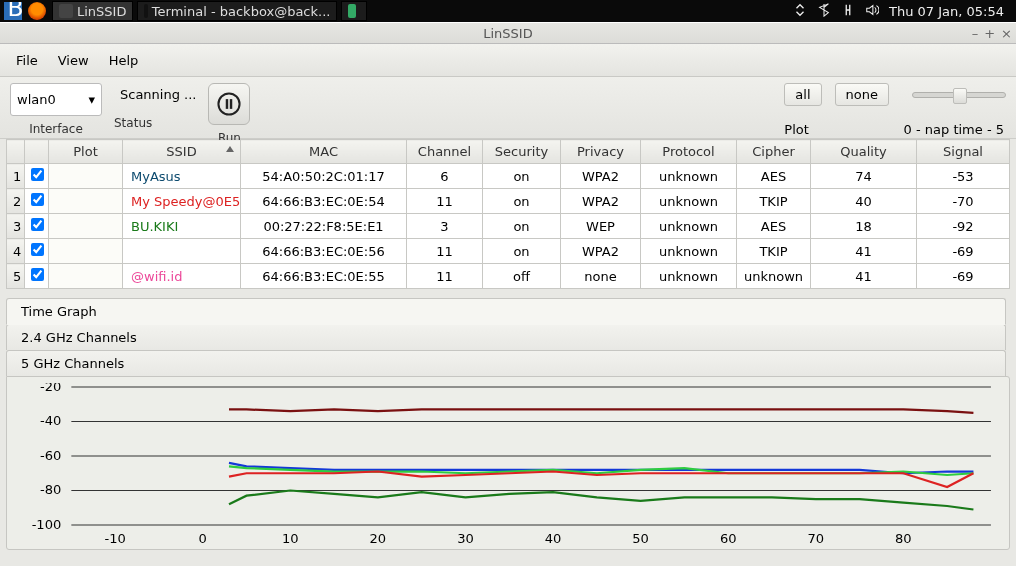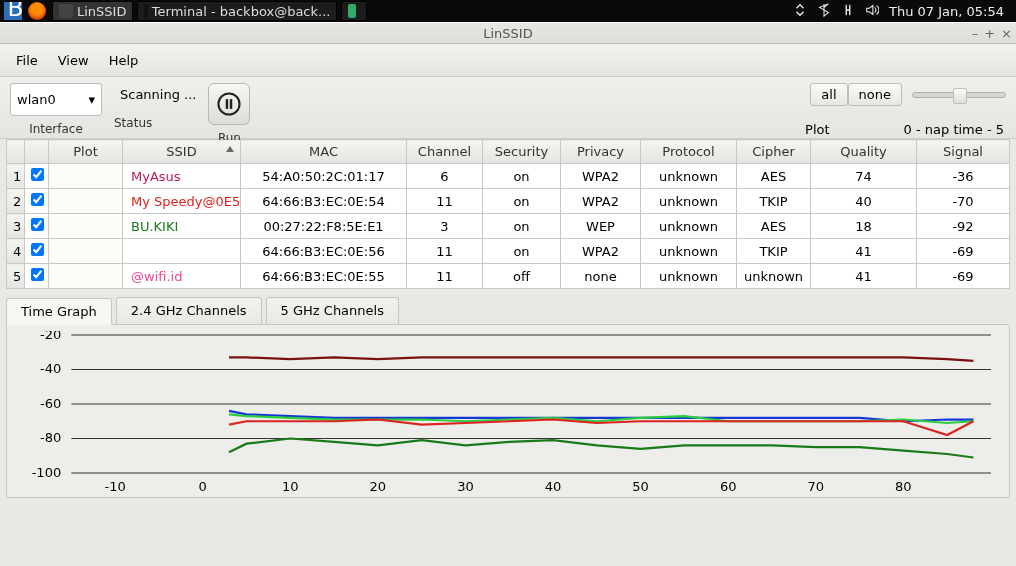--- a/index.html
+++ b/index.html
@@ -47,21 +47,21 @@
   width: 92px; height: 33px; background:#fff; border:1px solid #bbb; border-radius:3px;
   display:flex; align-items:center; padding:0 6px; justify-content:space-between; cursor:pointer;
 }
 .pausebtn {
   width: 42px; height: 42px; border:1px solid #b8b8b4; border-radius:6px;
   background: linear-gradient(#f6f6f2,#dcdcd8); display:flex; align-items:center; justify-content:center; cursor:pointer;
 }
 .pausebtn svg { width:26px; height:26px; }
 .status-text { align-self:center; margin-left:6px; margin-top:-22px; }
 .toolbar .right { margin-left:auto; display:flex; flex-direction:column; align-items:flex-end; }
-.plotctl { display:flex; align-items:center; gap:0; }
+.plotctl { display:flex; align-items:center; gap:13px; }
 .plotctl button {
   background:linear-gradient(#fafaf6,#e6e6e2); border:1px solid #bdbdb9; border-radius:3px;
   padding:3px 10px; cursor:pointer;
 }
 .slider {
   width:94px; height:6px; background:#d6d6d2; border:1px solid #b0b0ac; border-radius:3px; position:relative;
   margin-left:10px;
 }
 .slider .thumb{
   position:absolute; top:-5px; left:40px; width:14px; height:16px;
@@ -85,21 +85,21 @@
   border-left:4px solid transparent; border-right:4px solid transparent; border-bottom:6px solid #666;}
 table.nets td:nth-child(1){ width:16px; background:linear-gradient(#f4f4f0,#e4e4e0);}
 table.nets td:nth-child(2){ width:22px; }
 table.nets td:nth-child(3){ width:70px; background:#fcfcf8; }
 table.nets td:nth-child(4){ text-align:left; padding-left:8px; }
 col.c1{width:18px}col.c2{width:24px}col.c3{width:74px}col.c4{width:118px}
 col.c5{width:166px}col.c6{width:76px}col.c7{width:78px}col.c8{width:80px}
 col.c9{width:96px}col.c10{width:74px}col.c11{width:106px}col.c12{width:auto}
 
 
-.tabs { margin:8px 6px 0 6px; display:flex; }
+.tabs { margin:8px 6px 0 6px; display:flex;flex-direction:column; }
 .tab {
   padding:5px 14px; border:1px solid #c6c6c2; border-bottom:none;
   background:linear-gradient(#f2f2ee,#e8e8e4); margin-right:4px; cursor:pointer; border-radius:3px 3px 0 0;
 }
 .tab.active { background:#f6f6f2; border-bottom:1px solid #f6f6f2; position:relative; top:1px; }
 
 .chartbox {
   margin:0 6px 6px 6px; border:1px solid #c6c6c2; background:#edeee9; border-radius:0 3px 3px 3px;
   padding:6px 8px 2px 8px;
 }
@@ -229,29 +229,29 @@
     <th>Cipher</th>
     <th>Quality</th>
     <th>Signal</th>
   </tr>
       </thead>
   <tbody id="tbody">
         <tr>
           <td>1</td>
           <td><input type="checkbox" checked="" style=""></td>
           <td></td>
-          <td style="color:#be185d">MyAsus</td>
+          <td style="color:#0c4a6e">MyAsus</td>
           <td>54:A0:50:2C:01:17</td>
           <td>6</td>
           <td>on</td>
           <td>WPA2</td>
           <td>unknown</td>
           <td>AES</td>
           <td>74</td>
-          <td>-36</td>
+          <td>-53</td>
         </tr>
         <tr>
           <td>2</td>
           <td><input type="checkbox" checked="" style=""></td>
           <td></td>
           <td style="color:#d22">My Speedy@0E54</td>
           <td>64:66:B3:EC:0E:54</td>
           <td>11</td>
           <td>on</td>
           <td>WPA2</td>

